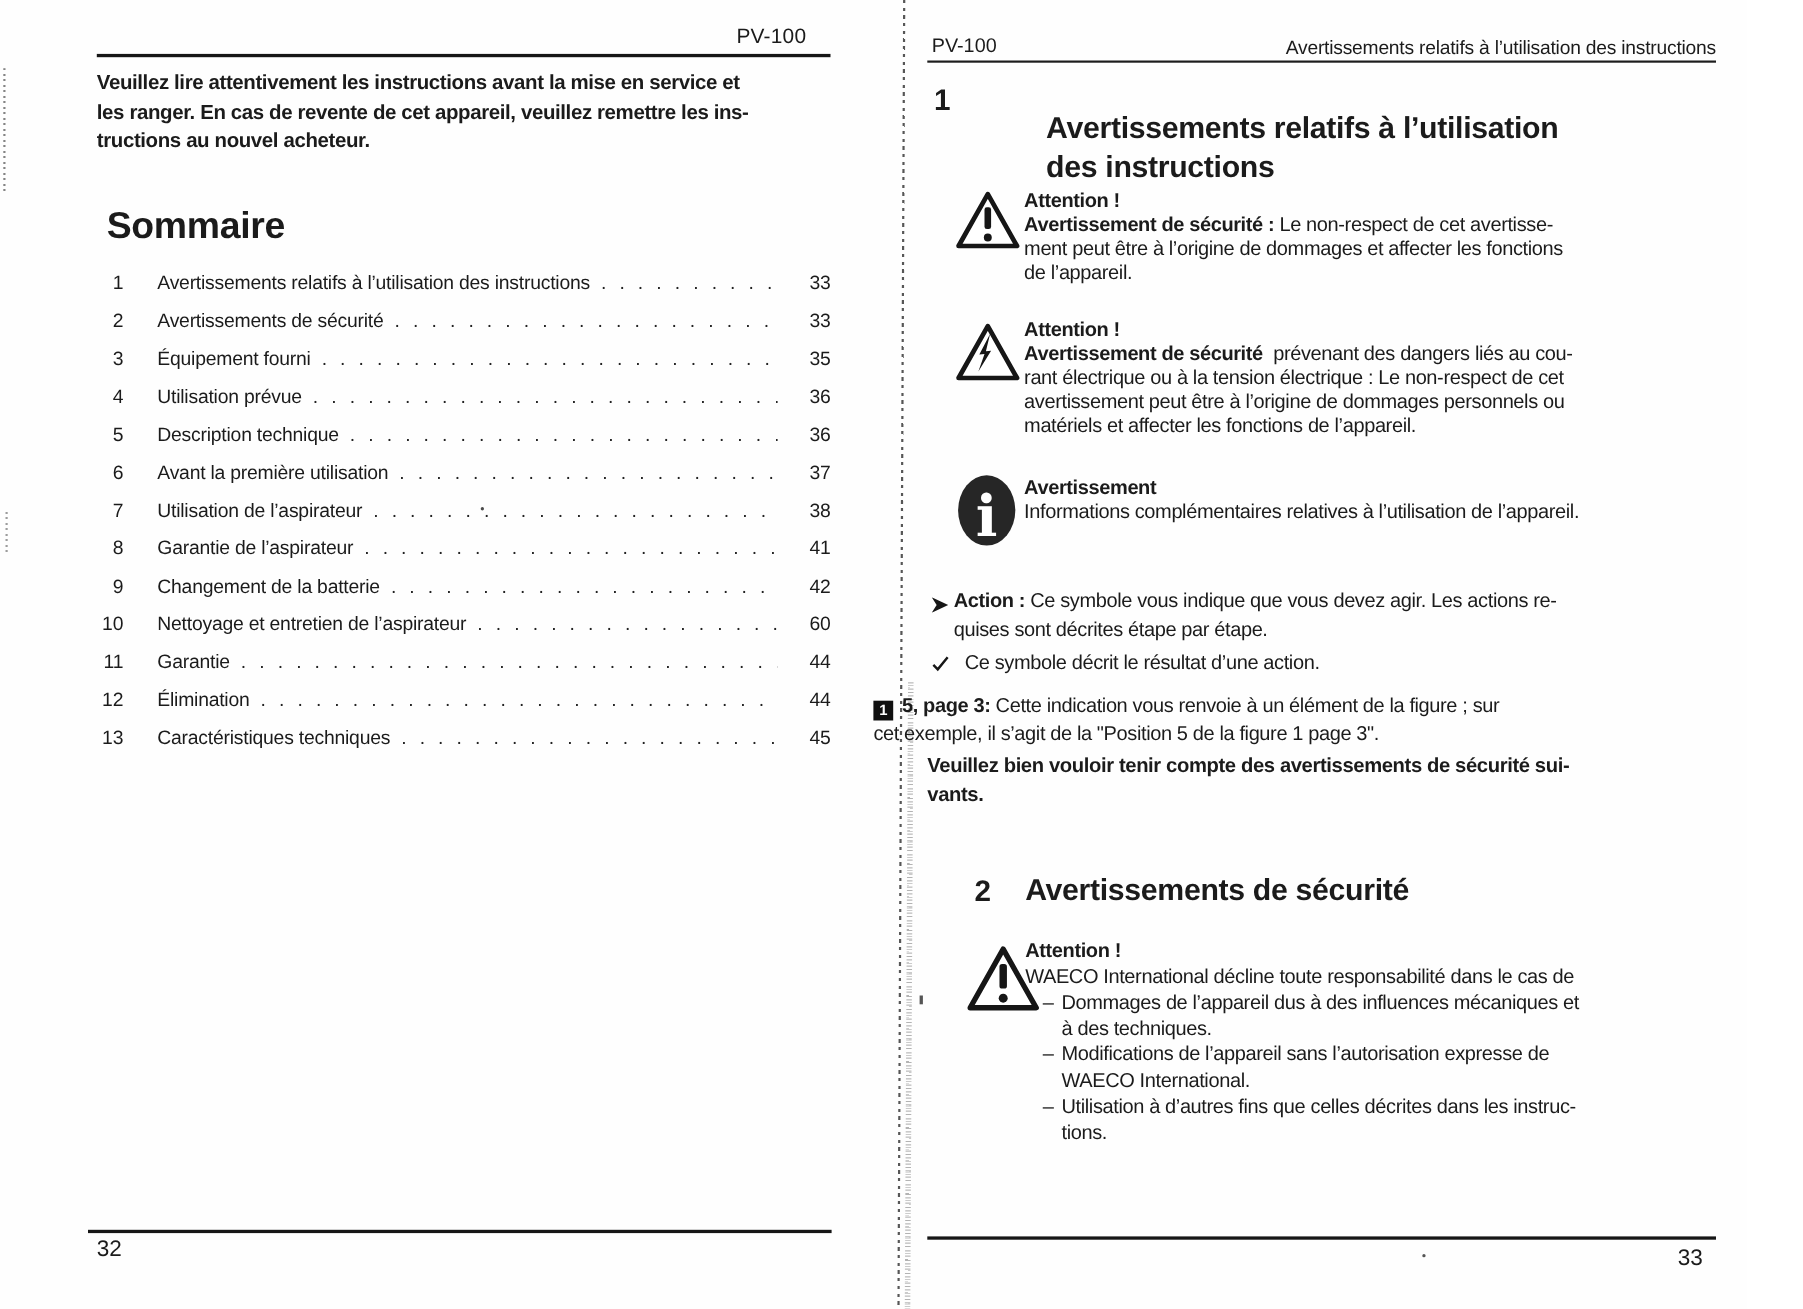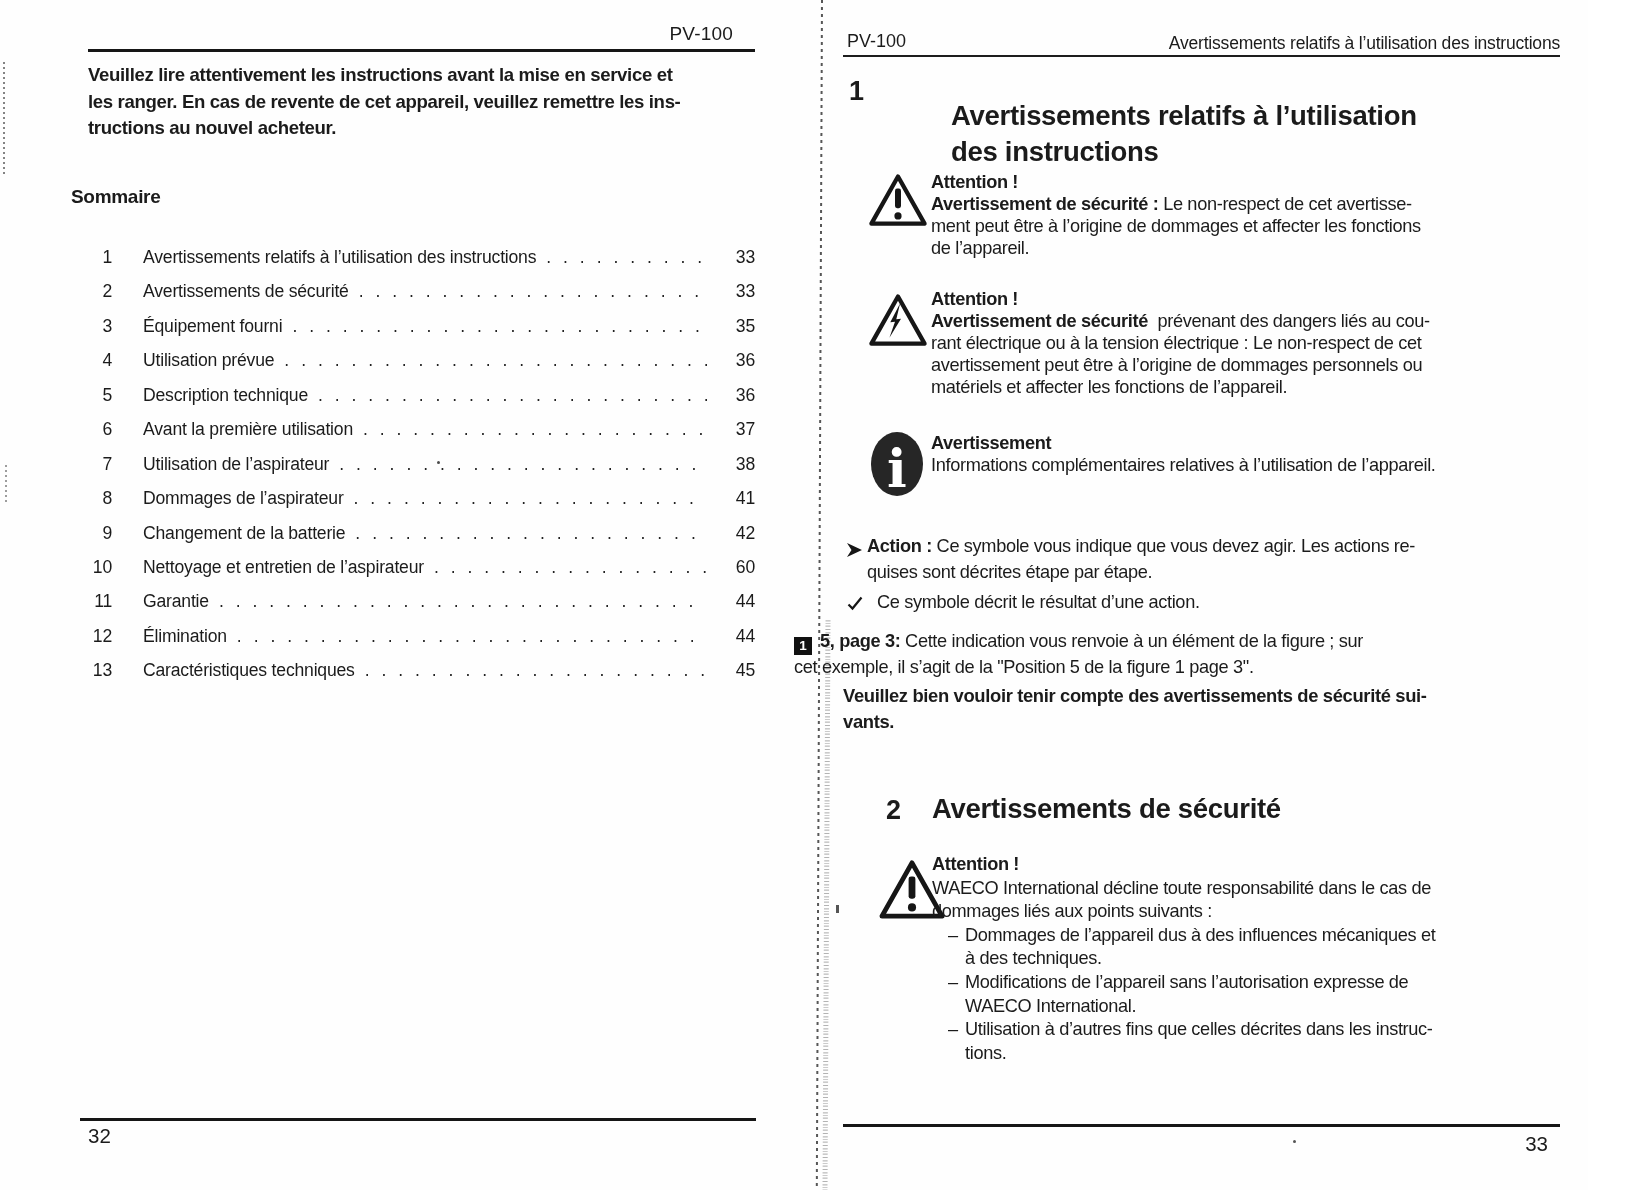--- a/index.html
+++ b/index.html
@@ -10,21 +10,21 @@
     font-family:"Liberation Sans", sans-serif; color:#1b1b1b;
   }
   .abs { position:absolute; }
   .ln { white-space:nowrap; }
   b { font-weight:bold; }
 
   
   #lp-pv       { left:85px;  top:23px;  width:648px; text-align:right; font-size:19px; letter-spacing:0.2px; }
   #lp-rule-top { left:88px;  top:49px;  width:667px; height:3px; background:#161616; }
   #lp-intro    { left:88px;  top:62px;  font-size:18.6px; font-weight:bold; line-height:26.5px; letter-spacing:-0.35px; }
-  #lp-sommaire { left:71px;  top:186px; font-size:19px; font-weight:bold; letter-spacing:-0.3px; }
+  #lp-sommaire { left:97px;  top:186px; font-size:34px; font-weight:bold; letter-spacing:-0.3px; }
   #lp-toc      { left:85px;  top:247px; width:670px; font-size:17.6px; letter-spacing:-0.2px; }
   .toc-row     { display:flex; align-items:baseline; height:34.45px; }
   .toc-num     { flex:none; width:27px; text-align:right; margin-right:31px; }
   .toc-title   { flex:none; white-space:nowrap; }
   .toc-leader  { flex:1; overflow:hidden; white-space:nowrap; margin:0 8px 0 10px; letter-spacing:3.5px; color:#222; }
   .toc-leader::after { content:". . . . . . . . . . . . . . . . . . . . . . . . . . . . . . . . . . . . . . . . . . . . . . . . ."; }
   .toc-page    { flex:none; width:40px; text-align:right; }
   #lp-rule-bottom { left:80px; top:1118px; width:676px; height:3px; background:#161616; }
   #lp-pagenum  { left:88px; top:1124px; font-size:20.5px; }
 
@@ -131,21 +131,21 @@
         <span class="toc-page">37</span>
     </div>
     <div class="toc-row">
       <span class="toc-num">7</span>
         <span class="toc-title">Utilisation de l’aspirateur</span>
         <span class="toc-leader"></span>
         <span class="toc-page">38</span>
     </div>
     <div class="toc-row">
       <span class="toc-num">8</span>
-        <span class="toc-title">Dommages de l’aspirateur</span>
+        <span class="toc-title">Garantie de l’aspirateur</span>
         <span class="toc-leader"></span>
         <span class="toc-page">41</span>
     </div>
     <div class="toc-row">
       <span class="toc-num">9</span>
         <span class="toc-title">Changement de la batterie</span>
         <span class="toc-leader"></span>
         <span class="toc-page">42</span>
     </div>
     <div class="toc-row">
@@ -263,21 +263,20 @@
   <div class="abs ln" id="rp-h2-title">Avertissements de sécurité</div>
 
   <svg class="abs" id="w3-icon" width="68" height="62" viewBox="0 0 70 64">
     <path d="M35 4 L66 59 L4 59 Z" fill="#ffffff" stroke="#161616" stroke-width="5" stroke-linejoin="round"></path>
     <rect x="31.5" y="18" width="7" height="23" rx="2.5" fill="#161616"></rect>
     <circle cx="35" cy="50" r="4.2" fill="#161616"></circle>
   </svg>
   <div class="abs body18" id="w3-text" style="line-height:23.6px;">
     <div class="ln wtitle">Attention !</div>
     <div class="ln">WAECO International décline toute responsabilité dans le cas de</div>
-    <div class="ln">dommages liés aux points suivants :</div>
     <div class="bullets">
       <div class="bullet">
         <span class="dash">–</span>
         <div class="ln">Dommages de l’appareil dus à des influences mécaniques et</div>
         <div class="ln">à des techniques.</div>
       </div>
       <div class="bullet">
         <span class="dash">–</span>
         <div class="ln">Modifications de l’appareil sans l’autorisation expresse de</div>
         <div class="ln">WAECO International.</div>

